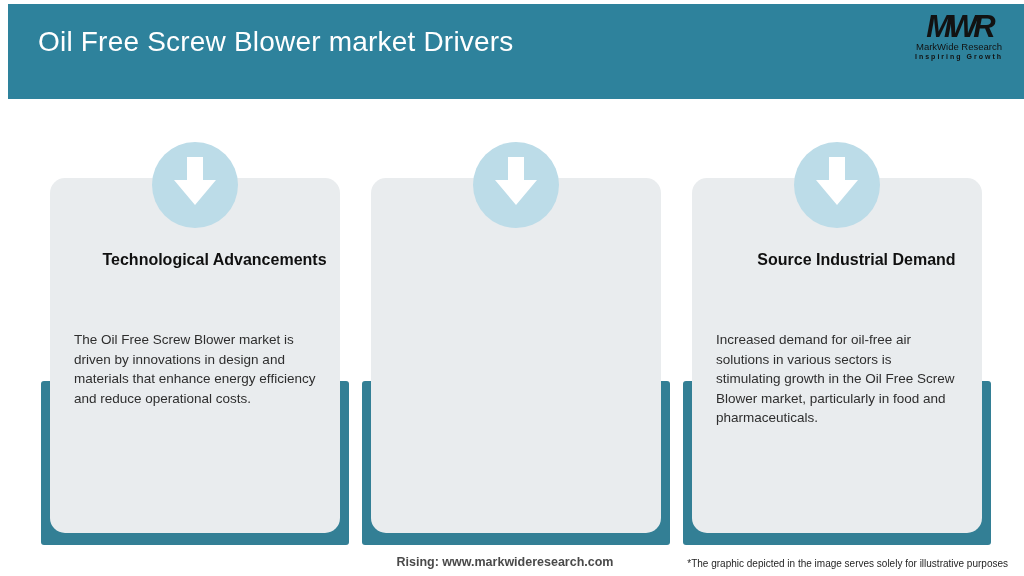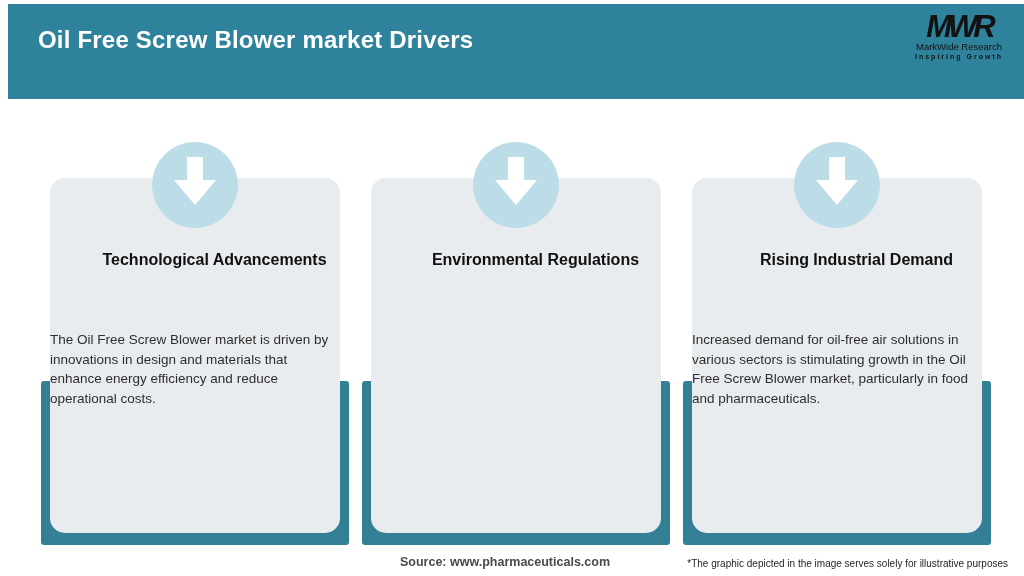--- a/index.html
+++ b/index.html
@@ -20,21 +20,21 @@
     font-family:"Liberation Sans", sans-serif;
     overflow:hidden;
   }
   
   .header{
     position:absolute; left:8px; top:4px; right:0; height:95px;
     background:var(--header-teal);
   }
   .header-title{
     position:absolute; left:30px; top:22px;
-    color:#ffffff; font-size:24px; font-weight:700;
+    color:#ffffff; font-size:28px; font-weight:400;
     letter-spacing:0.2px;
   }
   .logo{
     position:absolute; right:17px; top:8px; width:96px;
     text-align:center; color:var(--logo-color);
   }
   .logo-acronym{
     display:block;
     font-size:31px; font-weight:700; font-style:italic;
     letter-spacing:-4px; line-height:30px;
@@ -68,21 +68,21 @@
     display:flex; align-items:center; justify-content:center;
   }
   .circle svg{ display:block; }
   .card-title{
     position:absolute; left:9px; top:251px; width:318px;
     text-align:center; font-size:16px; font-weight:700;
     color:var(--title-color); z-index:3;padding-left:11px;
   }
   .card-body{
     position:absolute; left:9px; top:330px; width:290px;
-    padding:0 0; font-size:13.5px; line-height:19.5px;
+    padding:0 24px; font-size:13.5px; line-height:19.5px;
     color:var(--body-color); z-index:3;
   }
   
   .source{
     position:absolute; left:0; top:555px; width:1010px;
     text-align:center; font-size:12.5px; font-weight:700;
     color:var(--source-color);
   }
   .disclaimer{
     position:absolute; right:16px; top:558px;
@@ -114,29 +114,28 @@
 </div>
 
 <div class="card-group g1">
   <div class="band"></div>
   <div class="card"></div>
   <div class="circle">
     <svg width="86" height="86" viewBox="0 0 86 86" aria-hidden="true">
       <polygon points="35,15 51,15 51,38 64,38 43,63 22,38 35,38" fill="#ffffff"></polygon>
     </svg>
   </div>
-  <div class="card-title">Environmental Regulations</div>
 </div>
 
 <div class="card-group g2">
   <div class="band"></div>
   <div class="card"></div>
   <div class="circle">
     <svg width="86" height="86" viewBox="0 0 86 86" aria-hidden="true">
       <polygon points="35,15 51,15 51,38 64,38 43,63 22,38 35,38" fill="#ffffff"></polygon>
     </svg>
   </div>
-  <div class="card-title">Rising Industrial Demand</div>
+  <div class="card-title">Source Industrial Demand</div>
   <div class="card-body">Increased demand for oil-free air solutions in various sectors is stimulating growth in the Oil Free Screw Blower market, particularly in food and pharmaceuticals.</div>
 </div>
 
-<div class="source">Source: www.pharmaceuticals.com</div>
+<div class="source">Rising: www.markwideresearch.com</div>
 <div class="disclaimer">*The graphic depicted in the image serves solely for illustrative purposes</div>
 
 </body></html>

